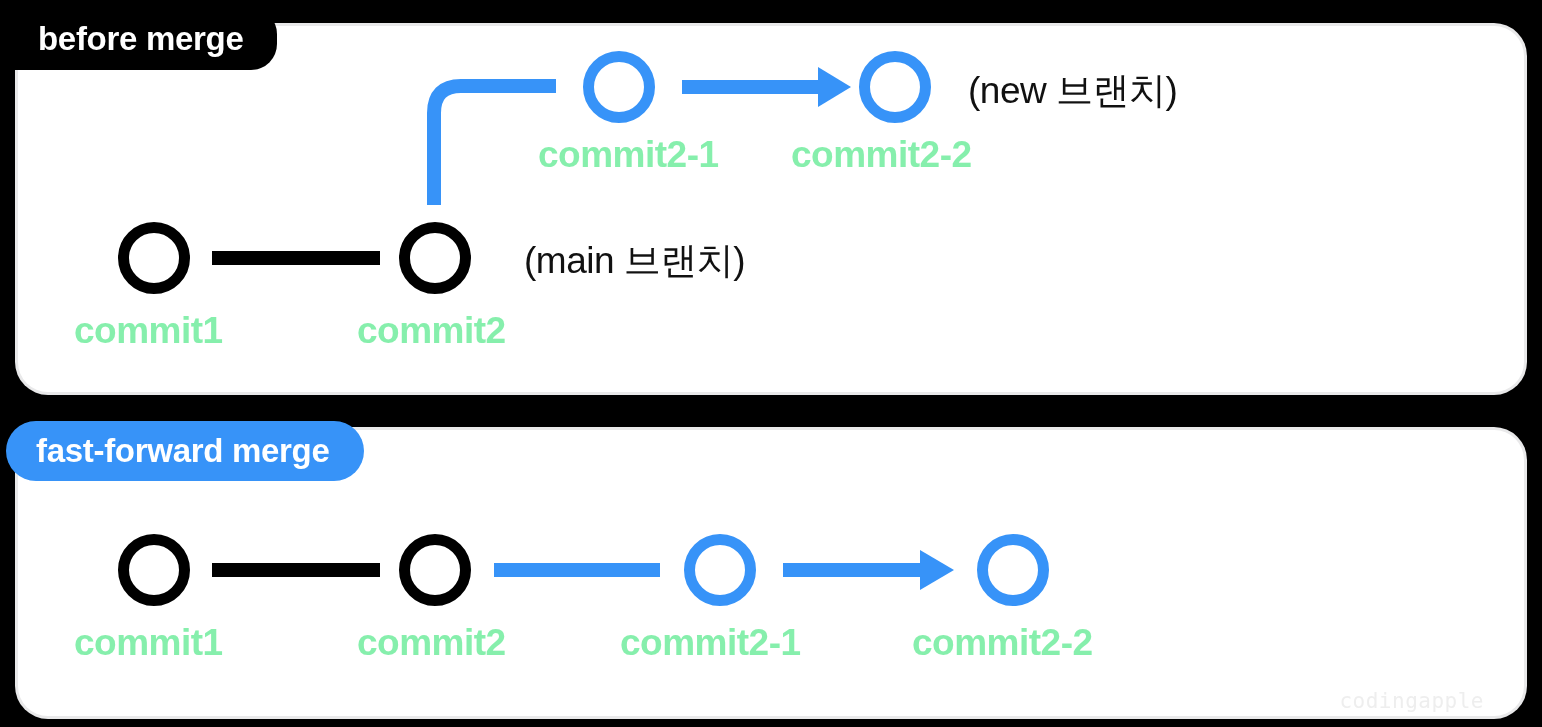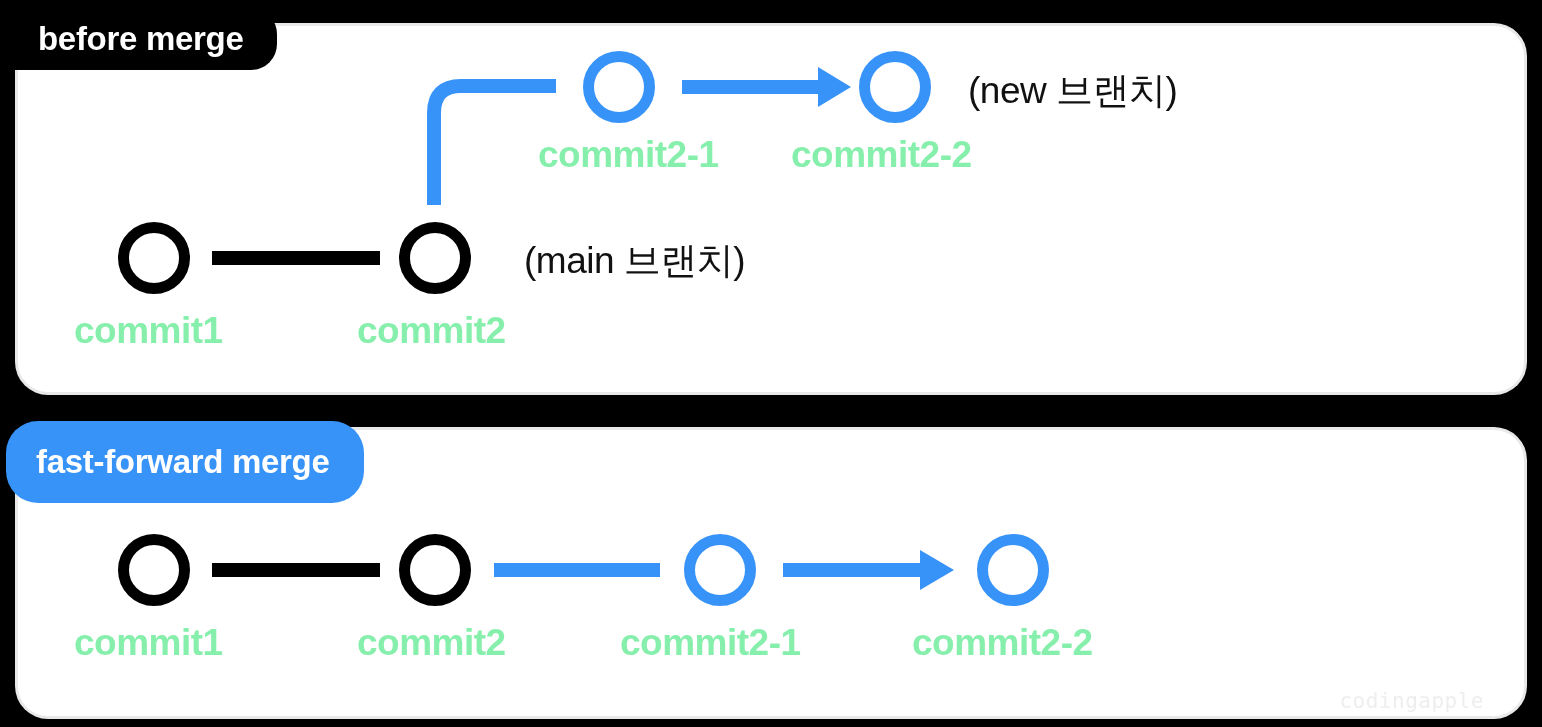--- a/index.html
+++ b/index.html
@@ -36,21 +36,21 @@
     white-space: nowrap;
     z-index: 6;
   }
   #badge-before {
     left: -22px; top: 8px; height: 62px;
     background: #000000;
     border-radius: 0 26px 26px 0;
     padding-left: 60px;
   }
   #badge-ff {
-    left: 6px; top: 421px; height: 82px;
+    left: 6px; top: 421px; height: 60px;
     background: #3793f8;
     border-radius: 32px;
     padding-left: 30px; padding-right: 34px;
   }
 
   
   .node {
     position: absolute;
     border-radius: 50%;
     background: transparent;

